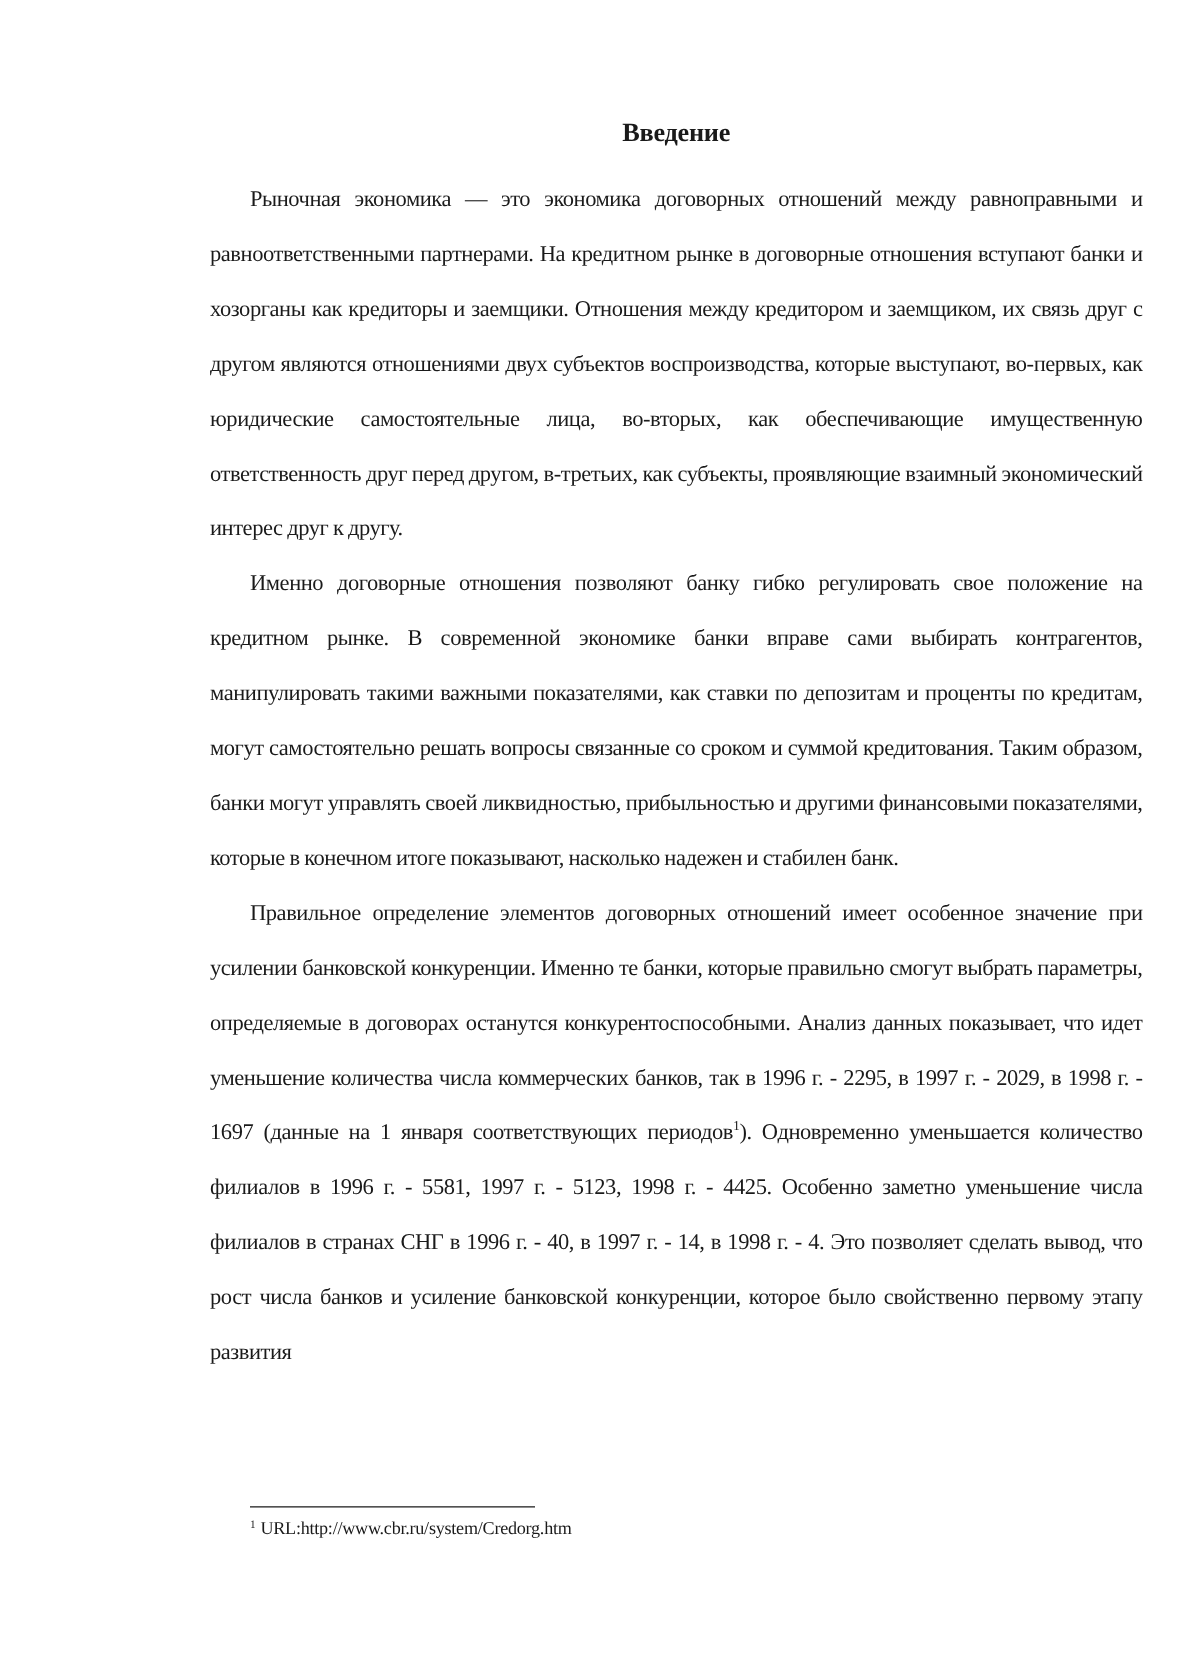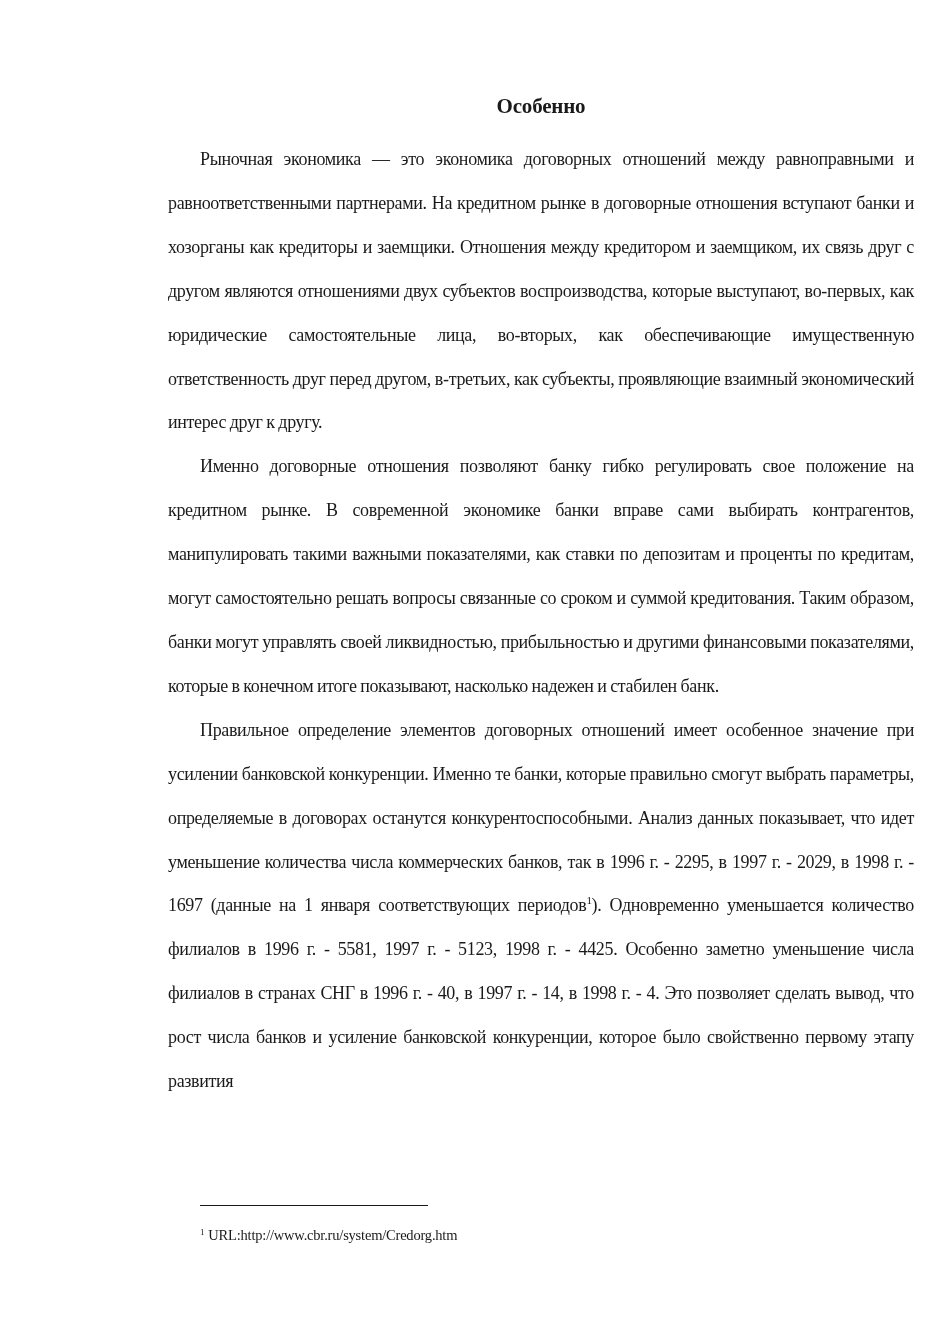--- a/index.html
+++ b/index.html
@@ -60,33 +60,32 @@
       height: 0;
       border-top: 1.5px solid #1a1a1a;
     }
     .footnote {
       position: absolute;
       left: 32px;
       top: 1214px;
       font-size: 14.5px;
       line-height: 18px;
       letter-spacing: -0.2px;
-      margin-top: 12px;
     }
     .footnote sup {
       font-size: 9px;
       vertical-align: 5px;
       margin-right: 4px;
     }
   </style>
 </head>
 <body>
 
 <div class="page">
-  <div class="title">Особенно</div>
+  <div class="title">Введение</div>
 
   <div class="body-text">
     <p class="para">Рыночная экономика — это экономика договорных отношений между равноправными и равноответственными партнерами. На кредитном рынке в договорные отношения вступают банки и хозорганы как кредиторы и заемщики. Отношения между кредитором и заемщиком, их связь друг с другом являются отношениями двух субъектов воспроизводства, которые выступают, во-первых, как юридические самостоятельные лица, во-вторых, как обеспечивающие имущественную ответственность друг перед другом, в-третьих, как субъекты, проявляющие взаимный экономический интерес друг к другу.</p>
     <p class="para">Именно договорные отношения позволяют банку гибко регулировать свое положение на кредитном рынке. В современной экономике банки вправе сами выбирать контрагентов, манипулировать такими важными показателями, как ставки по депозитам и проценты по кредитам, могут самостоятельно решать вопросы связанные со сроком и суммой кредитования. Таким образом, банки могут управлять своей ликвидностью, прибыльностью и другими финансовыми показателями, которые в конечном итоге показывают, насколько надежен и стабилен банк.</p>
     <p class="para"><span>Правильное определение элементов договорных отношений имеет особенное значение при усилении банковской конкуренции. Именно те банки, которые правильно смогут выбрать параметры, определяемые в договорах останутся конкурентоспособными. Анализ данных показывает, что идет уменьшение количества числа коммерческих банков, так в 1996 г. - 2295, в 1997 г. - 2029, в 1998 г. - 1697 (данные на 1 января соответствующих периодов</span><sup>1</sup><span>). Одновременно уменьшается количество филиалов в 1996 г. - 5581, 1997 г. - 5123, 1998 г. - 4425. Особенно заметно уменьшение числа филиалов в странах СНГ в 1996 г. - 40, в 1997 г. - 14, в 1998 г. - 4. Это позволяет сделать вывод, что рост числа банков и усиление банковской конкуренции, которое было свойственно первому этапу развития</span></p>
   </div>
 
   <div class="footnote-rule"></div>
   <div class="footnote"><sup>1</sup><span>URL:http://www.cbr.ru/system/Credorg.htm</span></div>
 </div>

